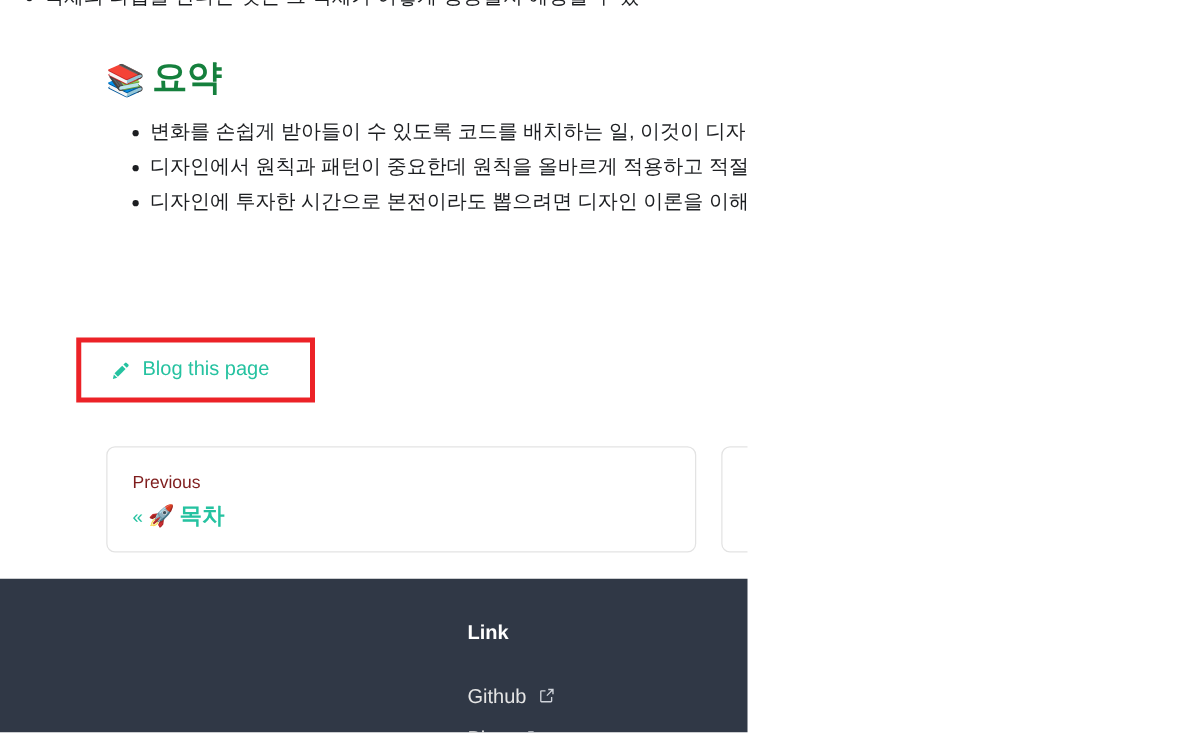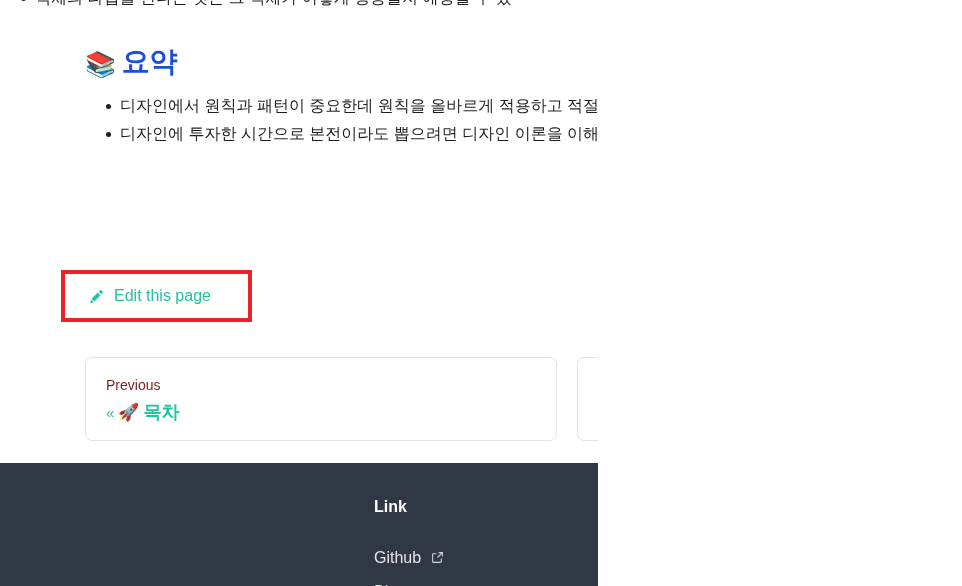--- a/index.html
+++ b/index.html
@@ -75,21 +75,21 @@
   }
 
   h2.section-heading {
     position: absolute;
     left: 85px;
     top: 44px;
     margin: 0;
     font-size: 28px;
     line-height: 36px;
     font-weight: bold;
-    color: #1d4ed8;
+    color: #15803d;
     letter-spacing: -0.3px;
     white-space: nowrap;
   }
   h2.section-heading .emoji {
     font-size: 25px;
     margin-right: 6px;
     vertical-align: -2px;
   }
 
   .summary-list {
@@ -241,38 +241,39 @@
 
       <ul class="bullets clipped-top">
         <li>객체의 타입을 안다는 것은 그 객체가 어떻게 행동할지 예상할 수 있</li>
       </ul>
 
       <h2 class="section-heading">
         <span class="emoji">📚</span><span>요약</span>
       </h2>
 
       <ul class="bullets summary-list">
+        <li>변화를 손쉽게 받아들이 수 있도록 코드를 배치하는 일, 이것이 디자</li>
         <li>디자인에서 원칙과 패턴이 중요한데 원칙을 올바르게 적용하고 적절고 확신할 수는 없다.</li>
         <li>디자인에 투자한 시간으로 본전이라도 뽑으려면 디자인 이론을 이해큼 적용할 줄 알아야 한다.</li>
       </ul>
     </div>
 
     <div id="edit-highlight"></div>
 
     <a id="edit-page-link" href="#">
       <span class="pencil-icon">
         <svg viewBox="0 0 40 40" width="17" height="17" aria-hidden="true">
           <g fill="#25c2a0">
             <path d="M34.5 11.7l-3 3.1-6.3-6.3 3.1-3a2.1 2.1 0 0 1 3 0l3.2 3.2c.8.8.8 2.2 0 3z"></path>
             <path d="M22.9 10.7l6.4 6.4-14.4 14.4-6.4-6.4z"></path>
             <path d="M7.3 27.2l6.4 6.4-8.3 2z"></path>
           </g>
         </svg>
       </span>
-      <span>Edit this page</span>
+      <span>Blog this page</span>
     </a>
 
     <nav class="pager">
       <a class="pager-card prev" href="#">
         <div class="pager-label">Previous</div>
         <div class="pager-title">
           <span class="chev">«</span><span class="emoji">🚀</span><span>목차</span>
         </div>
       </a>
 

